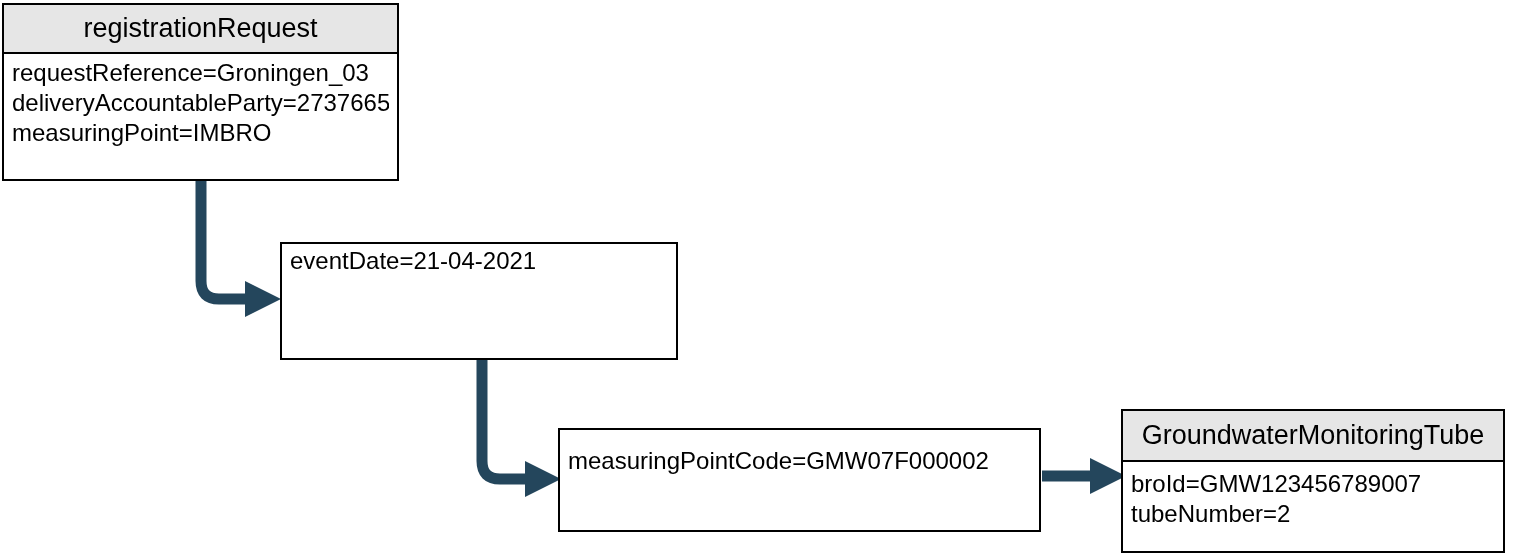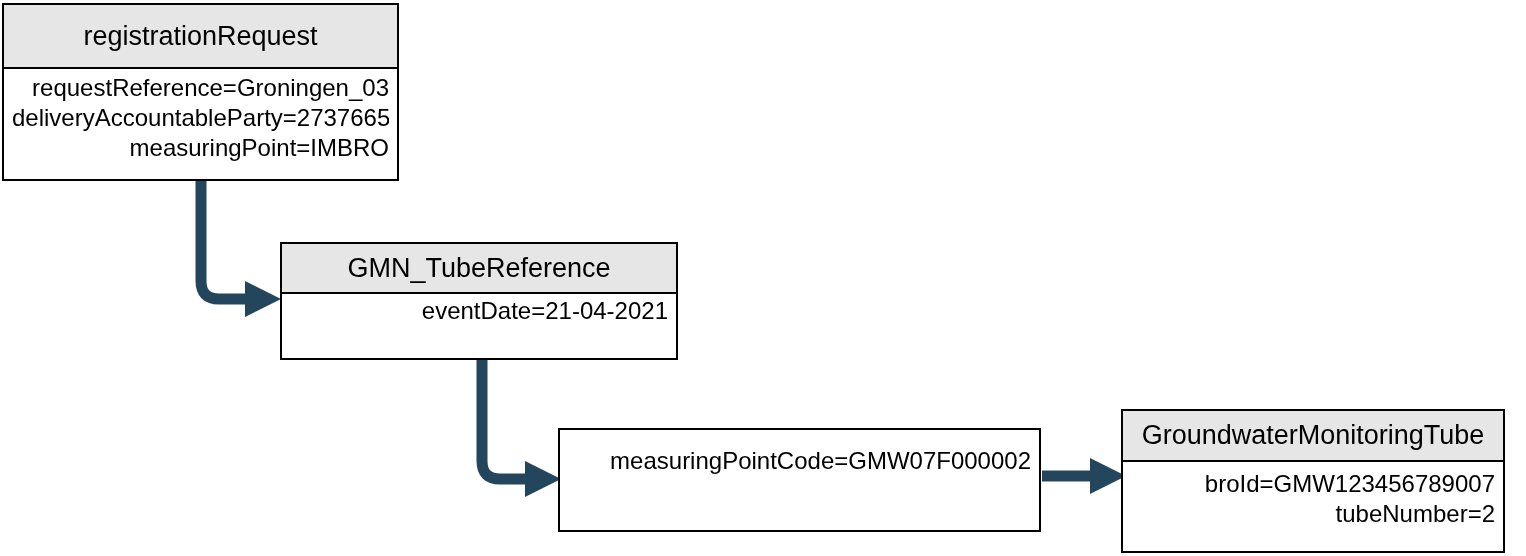--- a/index.html
+++ b/index.html
@@ -38,25 +38,24 @@
     padding: 4px 8px 0 8px;
     overflow: hidden;
     height: calc(100% - var(--hh));
   }
   .attr {
     font-size: 24px;
     line-height: 30px;
     color: #000000;
     white-space: nowrap;
     overflow: hidden;
-    text-align: right;
   }
   
   #n0 { left: 2px;    top: 3px;   width: 397px; height: 178px; --hh: 49px; }
-  #n0 .node-header { height: 64px; }
+  #n0 .node-header { height: 49px; }
   #n1 { left: 280px;  top: 242px; width: 398px; height: 118px; --hh: 50px; }
   #n1 .node-header { height: 50px; }
   #n1 .node-body { padding-top: 2px; }
   #n2 { left: 558px;  top: 428px; width: 483px; height: 104px; --hh: 49px; }
   #n2 .node-header { height: 49px; }
   #n2 .node-body { padding-top: 16px; }
   #n3 { left: 1121px; top: 409px; width: 384px; height: 144px; --hh: 51px; }
   #n3 .node-header { height: 51px; }
   #n3 .node-body { padding-top: 7px; }
 </style>
@@ -80,21 +79,20 @@
   <div class="node" id="n0">
     <div class="node-header">registrationRequest</div>
     <div class="node-body">
       <div class="attr">requestReference=Groningen_03</div>
       <div class="attr">deliveryAccountableParty=27376655</div>
       <div class="attr">measuringPoint=IMBRO</div>
     </div>
   </div>
 
   <div class="node" id="n1">
-    <div class="node-header">GMN_TubeReference</div>
     <div class="node-body">
       <div class="attr">eventDate=21-04-2021</div>
     </div>
   </div>
 
   <div class="node" id="n2">
     <div class="node-body">
       <div class="attr">measuringPointCode=GMW07F000002</div>
     </div>
   </div>

